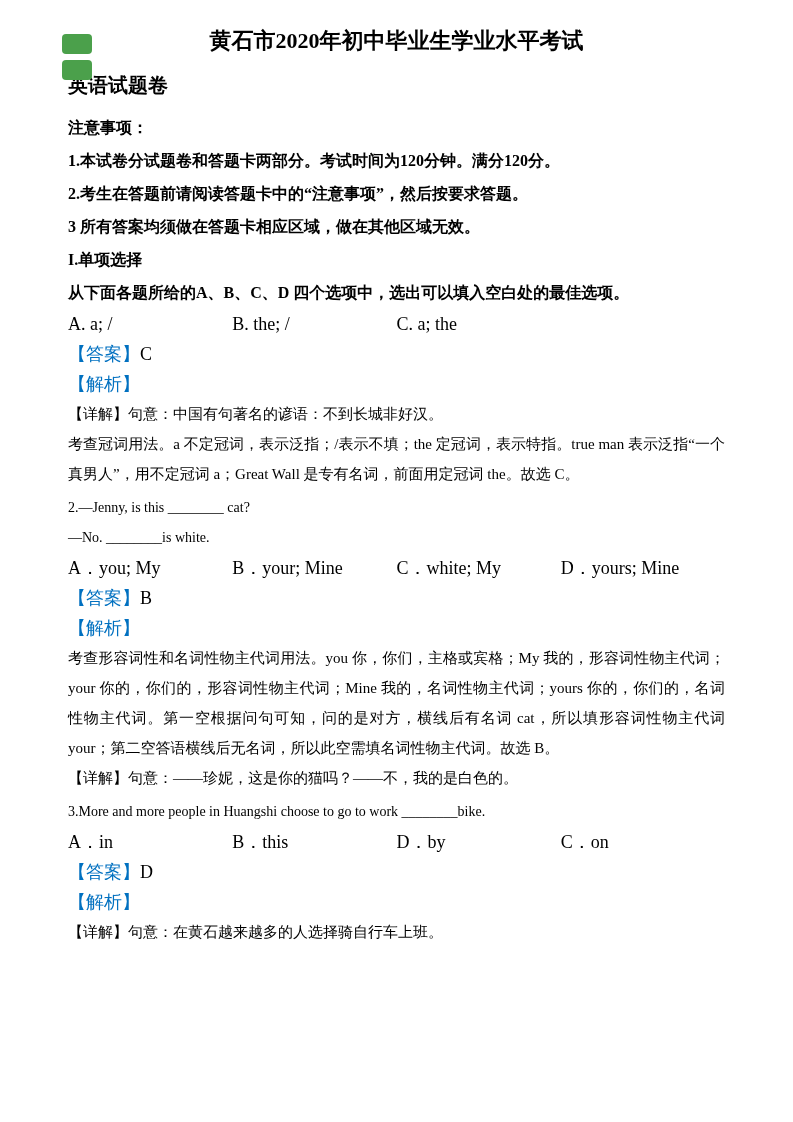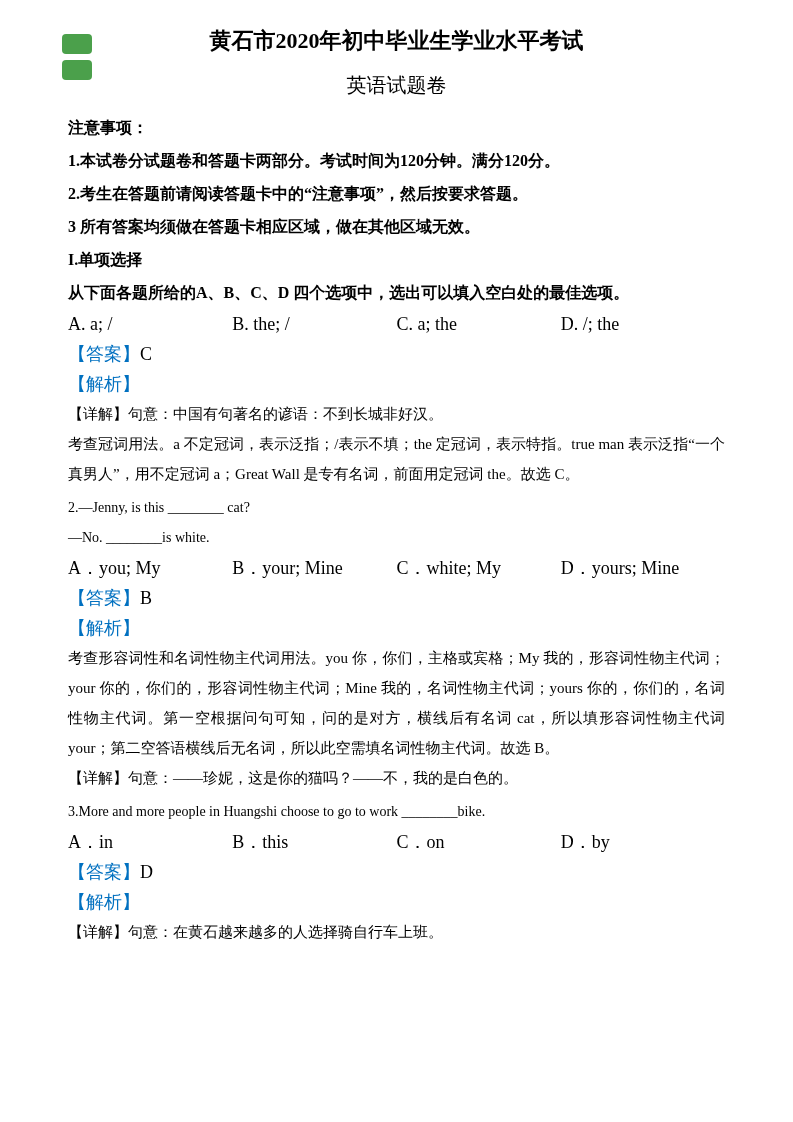--- a/index.html
+++ b/index.html
@@ -38,23 +38,23 @@
     font-family: "Liberation Sans", sans-serif;
   }
   h1.title {
     margin: 26px 0 6px 0;
     text-align: center;
     font-size: 22px;
     font-weight: bold;
   }
   h2.subtitle {
     margin: 16px 0 12px 0;
-    text-align: center;
+    text-align: left;
     font-size: 20px;
-    font-weight: normal;
+    font-weight: bold;
   }
   p { margin: 0; }
   .bold-line {
     font-size: 16px;
     font-weight: bold;
     line-height: 33px;
   }
   .stem {
     font-size: 14px;
     line-height: 30px;
@@ -97,21 +97,20 @@
   <p class="bold-line">2.考生在答题前请阅读答题卡中的“注意事项”，然后按要求答题。</p>
   <p class="bold-line">3 所有答案均须做在答题卡相应区域，做在其他区域无效。</p>
 
   <p class="bold-line">I.单项选择</p>
   <p class="bold-line">从下面各题所给的A、B、C、D 四个选项中，选出可以填入空白处的最佳选项。</p>
 
   <div class="options">
     <span class="opt">A. a; /</span>
     <span class="opt">B. the; /</span>
     <span class="opt">C. a; the</span>
-    <span class="opt">D. /; the</span>
   </div>
   <p class="answer-line"><span class="blue">【答案】</span><span>C</span></p>
   <p class="analysis-line"><span class="blue">【解析】</span></p>
   <p class="detail">【详解】句意：中国有句著名的谚语：不到长城非好汉。</p>
   <p class="detail">考查冠词用法。a 不定冠词，表示泛指；/表示不填；the 定冠词，表示特指。true man 表示泛指“一个真男人”，用不定冠词 a；Great Wall 是专有名词，前面用定冠词 the。故选 C。</p>
 
   <p class="stem">2.—Jenny, is this ________ cat?</p>
   <p class="stem stem2">—No. ________is white.</p>
   <div class="options">
     <span class="opt">A．you; My</span>
@@ -121,20 +120,20 @@
   </div>
   <p class="answer-line"><span class="blue">【答案】</span><span>B</span></p>
   <p class="analysis-line"><span class="blue">【解析】</span></p>
   <p class="detail">考查形容词性和名词性物主代词用法。you 你，你们，主格或宾格；My 我的，形容词性物主代词；your 你的，你们的，形容词性物主代词；Mine 我的，名词性物主代词；yours 你的，你们的，名词性物主代词。第一空根据问句可知，问的是对方，横线后有名词 cat，所以填形容词性物主代词 your；第二空答语横线后无名词，所以此空需填名词性物主代词。故选 B。</p>
   <p class="detail">【详解】句意：——珍妮，这是你的猫吗？——不，我的是白色的。</p>
 
   <p class="stem">3.More and more people in Huangshi choose to go to work ________bike.</p>
   <div class="options">
     <span class="opt">A．in</span>
     <span class="opt">B．this</span>
+    <span class="opt">D．by</span>
     <span class="opt">C．on</span>
-    <span class="opt">D．by</span>
   </div>
   <p class="answer-line"><span class="blue">【答案】</span><span>D</span></p>
   <p class="analysis-line"><span class="blue">【解析】</span></p>
   <p class="detail">【详解】句意：在黄石越来越多的人选择骑自行车上班。</p>
 
 </div>
 
 </body></html>

